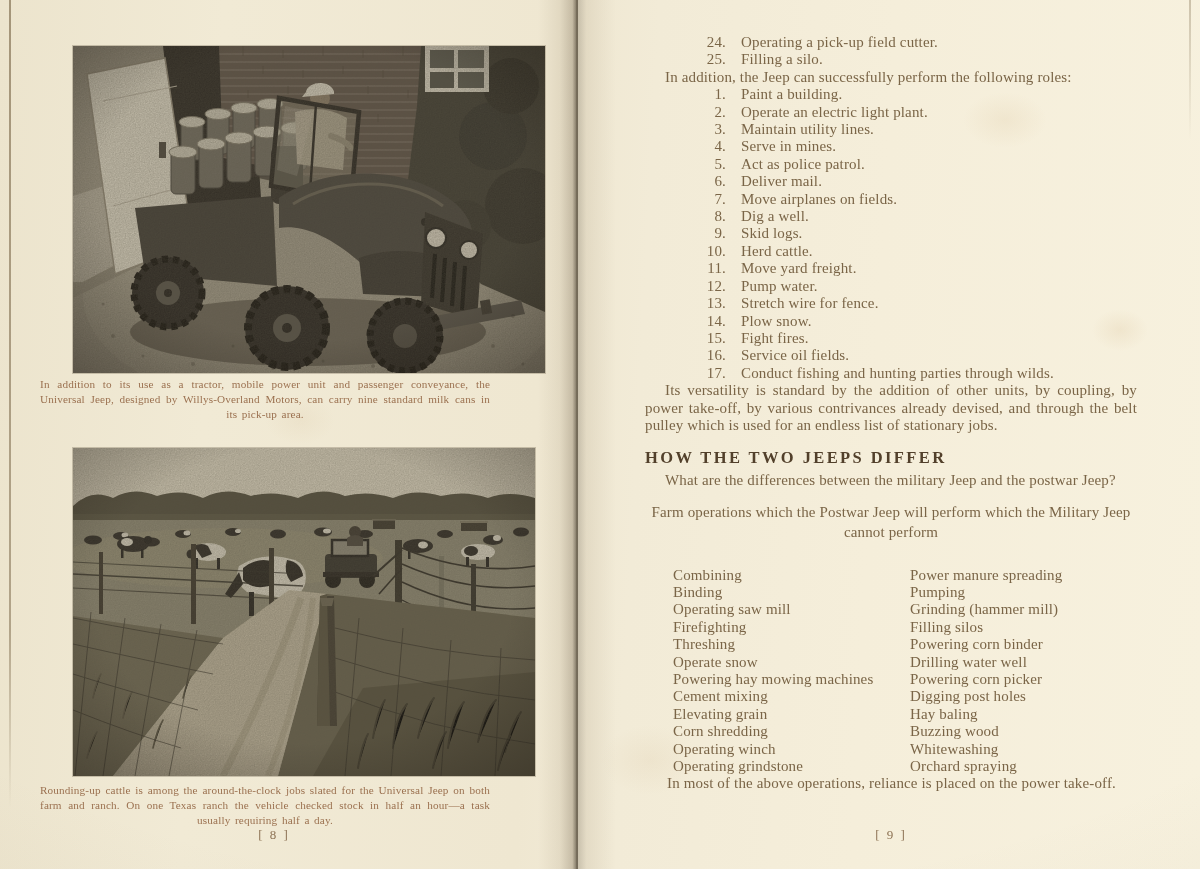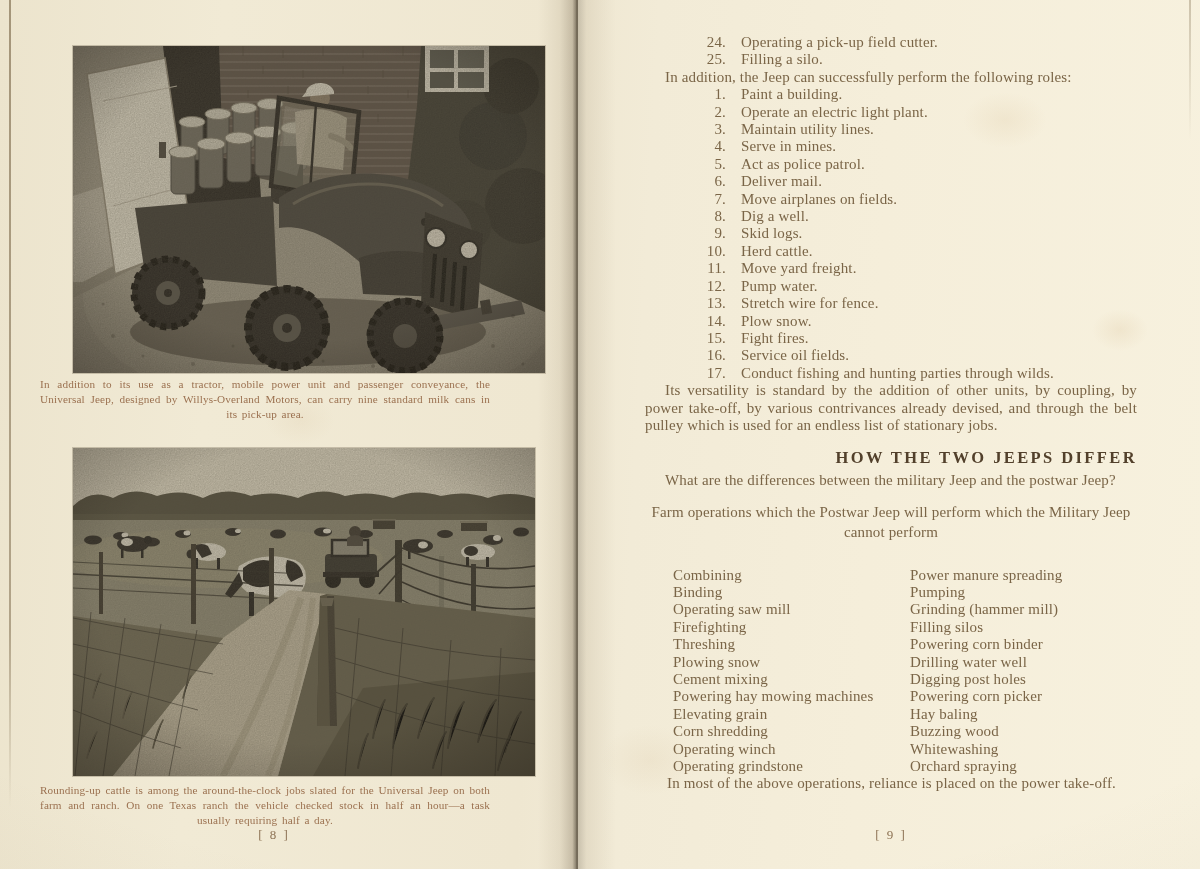--- a/index.html
+++ b/index.html
@@ -41,21 +41,21 @@
   .pagenum-left{left:0;top:827px;width:548px;}
   .pagenum-right{left:69px;top:827px;width:492px;}
 
   .content{position:absolute;left:69px;top:34px;width:492px;
       font-size:15px;line-height:17.4px;color:#7a6547;letter-spacing:.15px;}
   .lrow{display:flex;}
   .lrow .num{width:81px;text-align:right;flex:none;}
   .lrow .txt{margin-left:15px;}
   .intro{text-indent:20px;}
   .para{text-align:justify;text-indent:20px;}
-  .heading{text-align:right;font-weight:bold;font-size:16.5px;line-height:22px;
+  .heading{text-align:left;font-weight:bold;font-size:16.5px;line-height:22px;
       letter-spacing:2.4px;color:#52402b;margin-top:13px;}
   .question{text-indent:20px;margin-top:3px;}
   .subheading{max-width:482px;margin:12px auto 0;text-align:center;line-height:20.4px;}
   .cols{margin-top:24px;margin-left:28px;}
   .crow{display:flex;}
   .crow .cl{width:237px;flex:none;}
   .closing{text-indent:22px;}
 </style>
 </head>
 <body>
@@ -564,32 +564,32 @@
             <span class="cl">Firefighting</span>
             <span class="cr">Filling silos</span>
           </div>
 
           <div class="crow">
             <span class="cl">Threshing</span>
             <span class="cr">Powering corn binder</span>
           </div>
 
           <div class="crow">
-            <span class="cl">Plowing snow</span>
+            <span class="cl">Operate snow</span>
             <span class="cr">Drilling water well</span>
+          </div>
+
+          <div class="crow">
+            <span class="cl">Powering hay mowing machines</span>
+            <span class="cr">Powering corn picker</span>
           </div>
 
           <div class="crow">
             <span class="cl">Cement mixing</span>
             <span class="cr">Digging post holes</span>
-          </div>
-
-          <div class="crow">
-            <span class="cl">Powering hay mowing machines</span>
-            <span class="cr">Powering corn picker</span>
           </div>
 
           <div class="crow">
             <span class="cl">Elevating grain</span>
             <span class="cr">Hay baling</span>
           </div>
 
           <div class="crow">
             <span class="cl">Corn shredding</span>
             <span class="cr">Buzzing wood</span>

